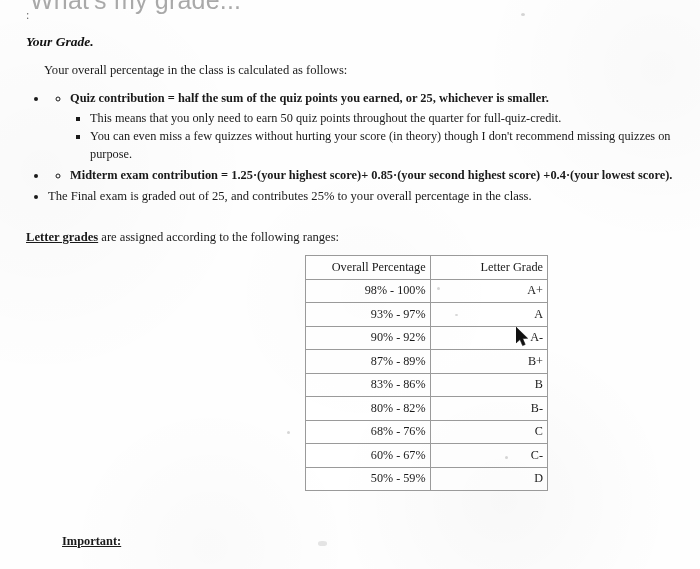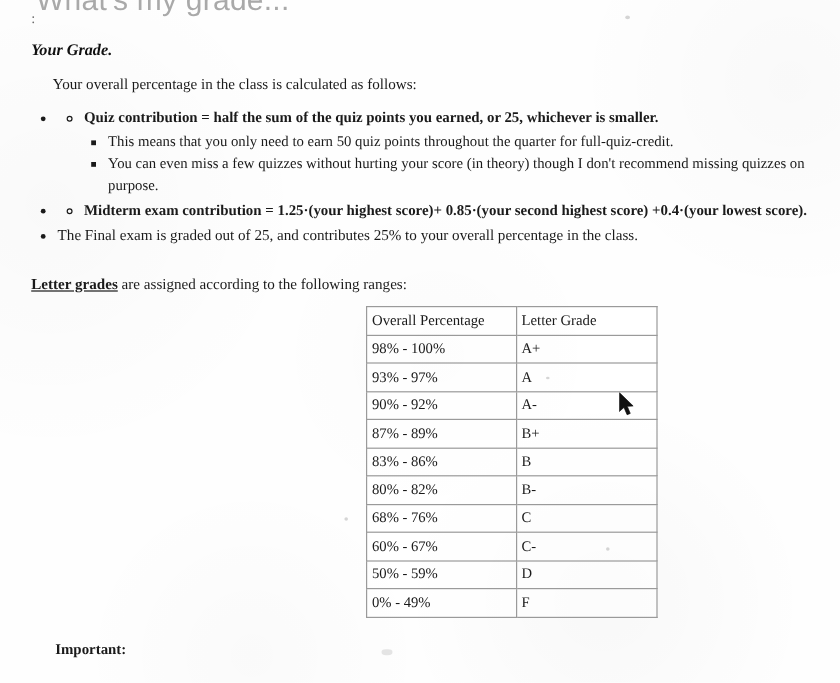--- a/index.html
+++ b/index.html
@@ -116,37 +116,38 @@
     left: 305px;
     top: 255px;
     border-collapse: collapse;
     width: 243px;
     background: rgba(255,255,255,0.55);
   }
   table.grades td {
     border: 1px solid #9a9a9a;
     height: 22.5px;
     font-size: 12.2px;
-    text-align: left;
+    text-align: right;
     vertical-align: middle;
     padding: 0 4px;
     color: #1a1a1a;
   }
   table.grades td.col-a { width: 124px; }
   table.grades td.col-b { width: 119px; }
   table.grades tr.head td {
     font-size: 12.3px;
   }
 
   .important {
     position: absolute;
-    left: 46px;
+    left: 62px;
     top: 534px;
     font-size: 12.4px;
     font-weight: bold;
+    text-decoration: underline;
   }
 
   
   .cursor {
     position: absolute;
     left: 516px;
     top: 327px;
     width: 14px;
     height: 20px;
     pointer-events: none;
@@ -243,24 +244,20 @@
         <td class="col-b">C</td>
       </tr>
       <tr>
         <td class="col-a">60% - 67%</td>
         <td class="col-b">C-</td>
       </tr>
       <tr>
         <td class="col-a">50% - 59%</td>
         <td class="col-b">D</td>
       </tr>
-      <tr>
-        <td class="col-a">0% - 49%</td>
-        <td class="col-b">F</td>
-      </tr>
     </tbody>
   </table>
 
   <div class="important">Important:</div>
 
   <div class="speck dot-a"></div>
   <div class="speck dot-b"></div>
   <div class="speck dot-c"></div>
   <div class="speck dot-d"></div>
   <div class="speck dot-e"></div>

